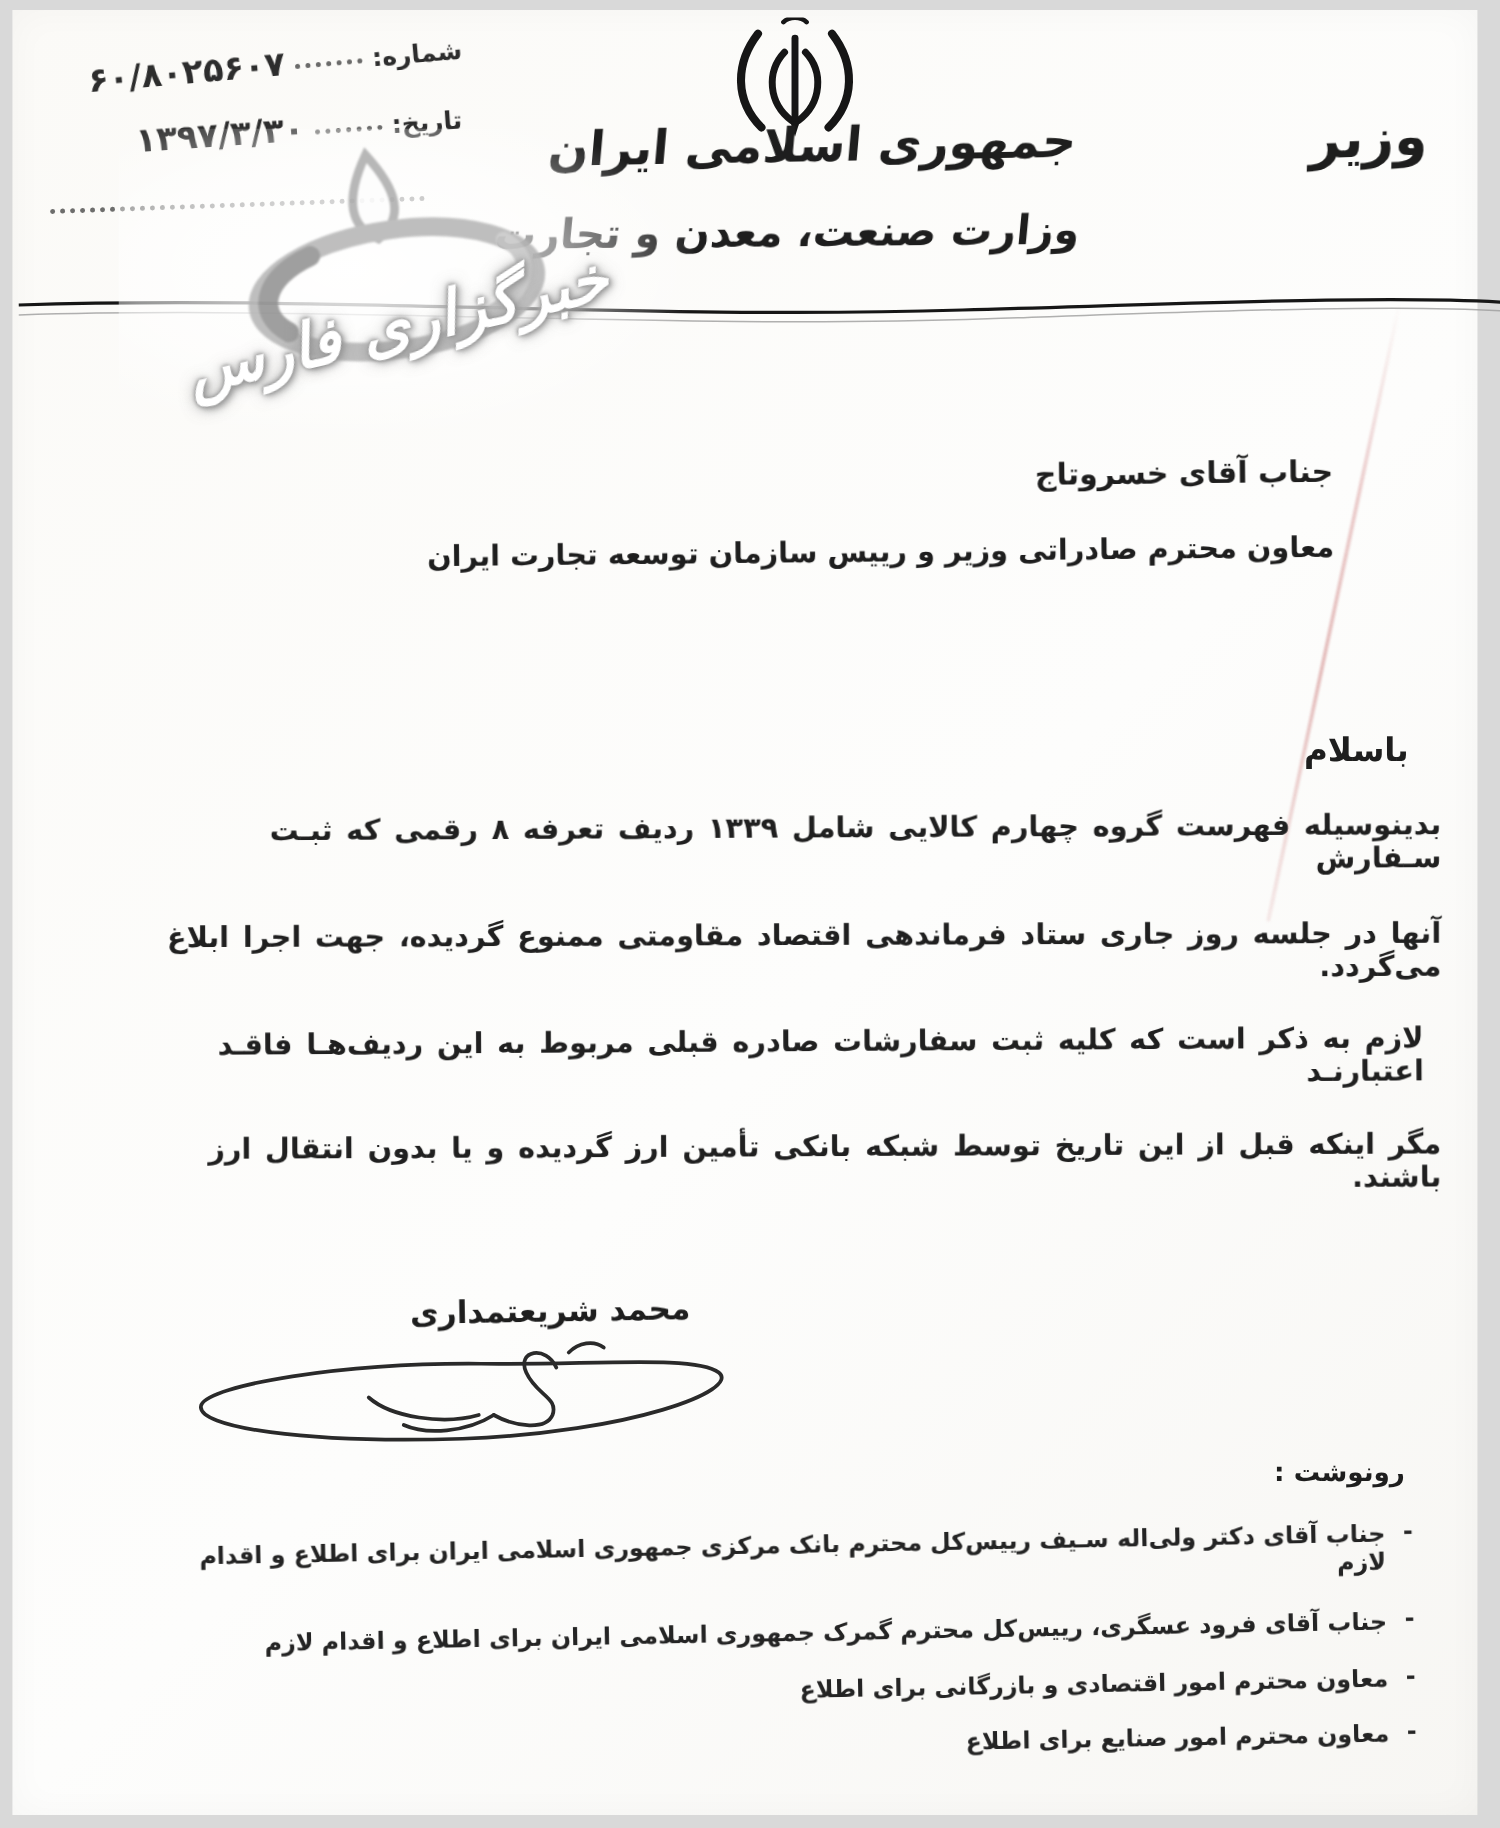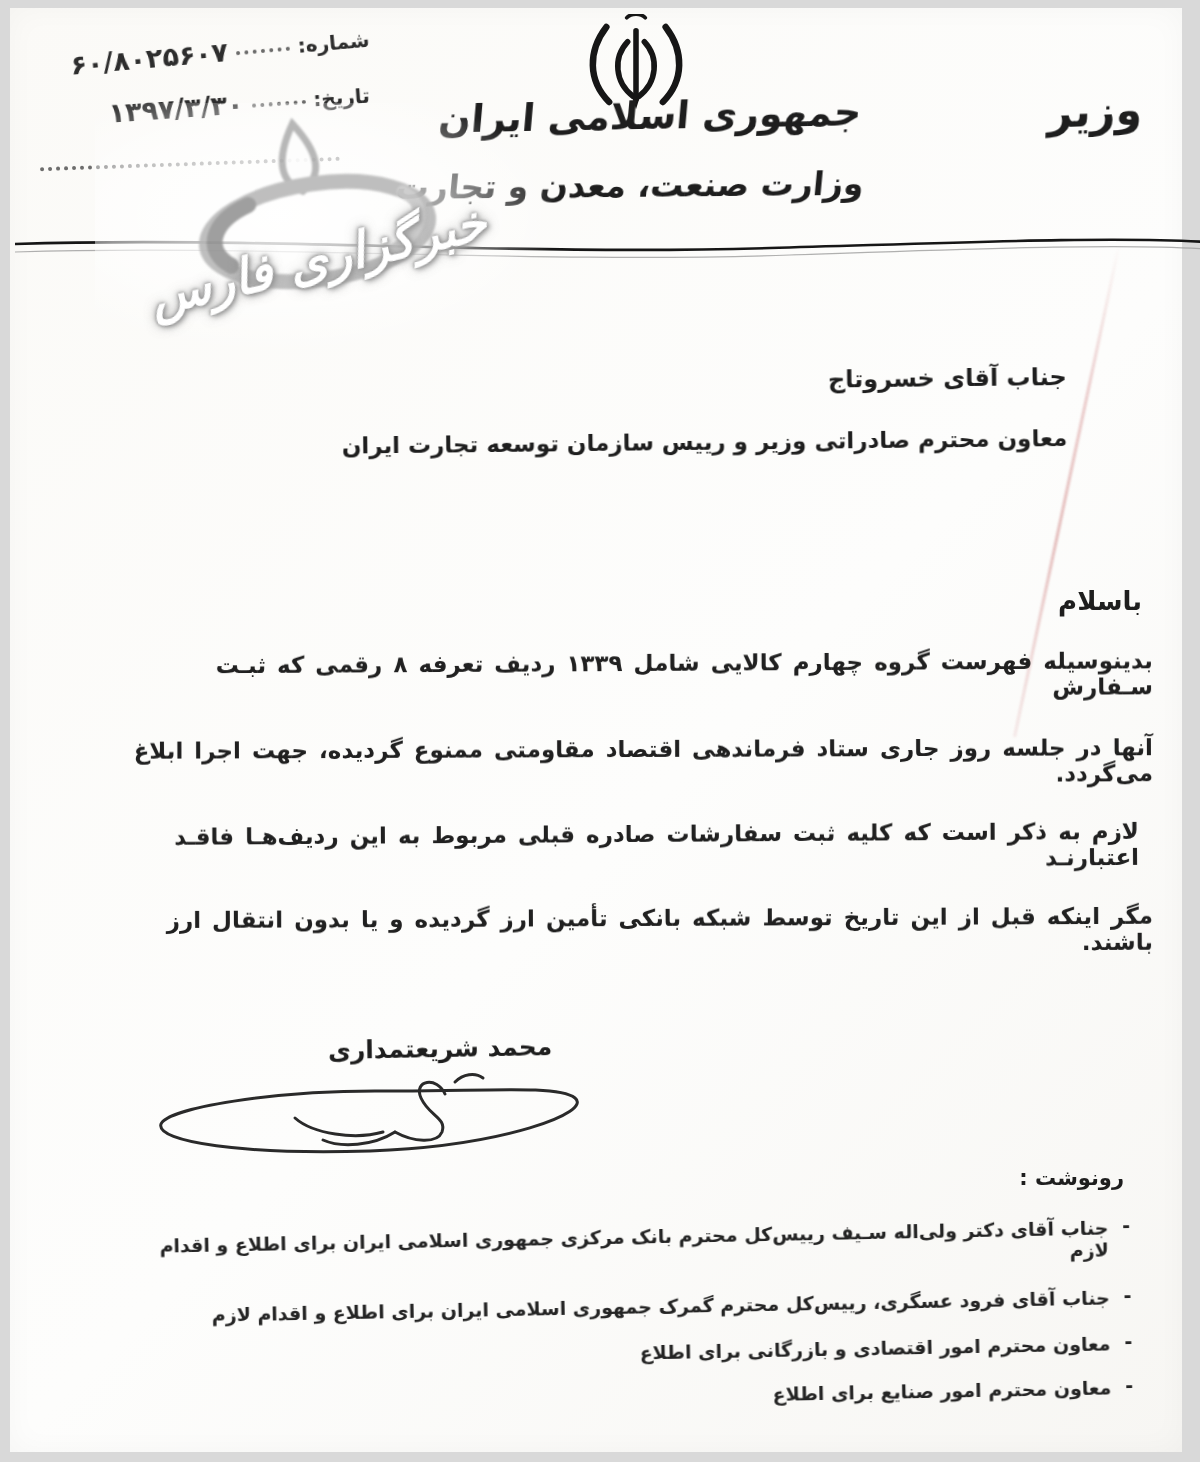--- a/index.html
+++ b/index.html
@@ -111,21 +111,21 @@
       </g>
     </svg>
     <div class="wm-text" dir="rtl">خبرگزاری فارس</div>
   </div>
 
   <div class="abs" dir="rtl" style="right:115px;top:360px;width:960px;transform:rotate(-0.6deg);">
     <div class="scan recipient-name">جناب آقای خسروتاج</div>
     <div class="scan recipient-title" style="margin-top:34px;">معاون محترم صادراتی وزیر و رییس سازمان توسعه تجارت ایران</div>
   </div>
 
-  <div class="abs scan greeting" dir="rtl" style="right:40px;top:578px;">باسلام</div>
+  <div class="abs scan greeting" dir="rtl" style="right:55px;top:578px;">باسلام</div>
 
   <div class="abs" dir="rtl" style="right:29px;top:642px;width:1040px;">
     <div class="scan body-line" style="margin-left:-6px;transform:rotate(-0.3deg);">بدینوسیله فهرست گروه چهارم کالایی شامل ۱۳۳۹ ردیف تعرفه ۸ رقمی که ثبـت سـفارش</div>
     <div class="scan body-line" style="margin-top:34px;transform:rotate(-0.2deg);">آنها در جلسه روز جاری ستاد فرماندهی اقتصاد مقاومتی ممنوع گردیده، جهت اجرا ابلاغ می‌گردد.</div>
     <div class="scan body-line" style="margin-top:33px;margin-right:14px;transform:rotate(-0.35deg);">لازم به ذکر است که کلیه ثبت سفارشات صادره قبلی مربوط به این ردیف‌هـا فاقـد اعتبارنـد</div>
     <div class="scan body-line" style="margin-top:32px;transform:rotate(-0.25deg);">مگر اینکه قبل از این تاریخ توسط شبکه بانکی تأمین ارز گردیده و یا بدون انتقال ارز باشند.</div>
   </div>
 
   <div class="abs scan" dir="rtl" style="right:630px;top:1026px;font-size:25px;font-weight:bold;transform:rotate(-1deg);">محمد شریعتمداری</div>
   <svg class="abs" style="left:135px;top:1052px;" width="450" height="105" viewBox="0 0 450 105">

